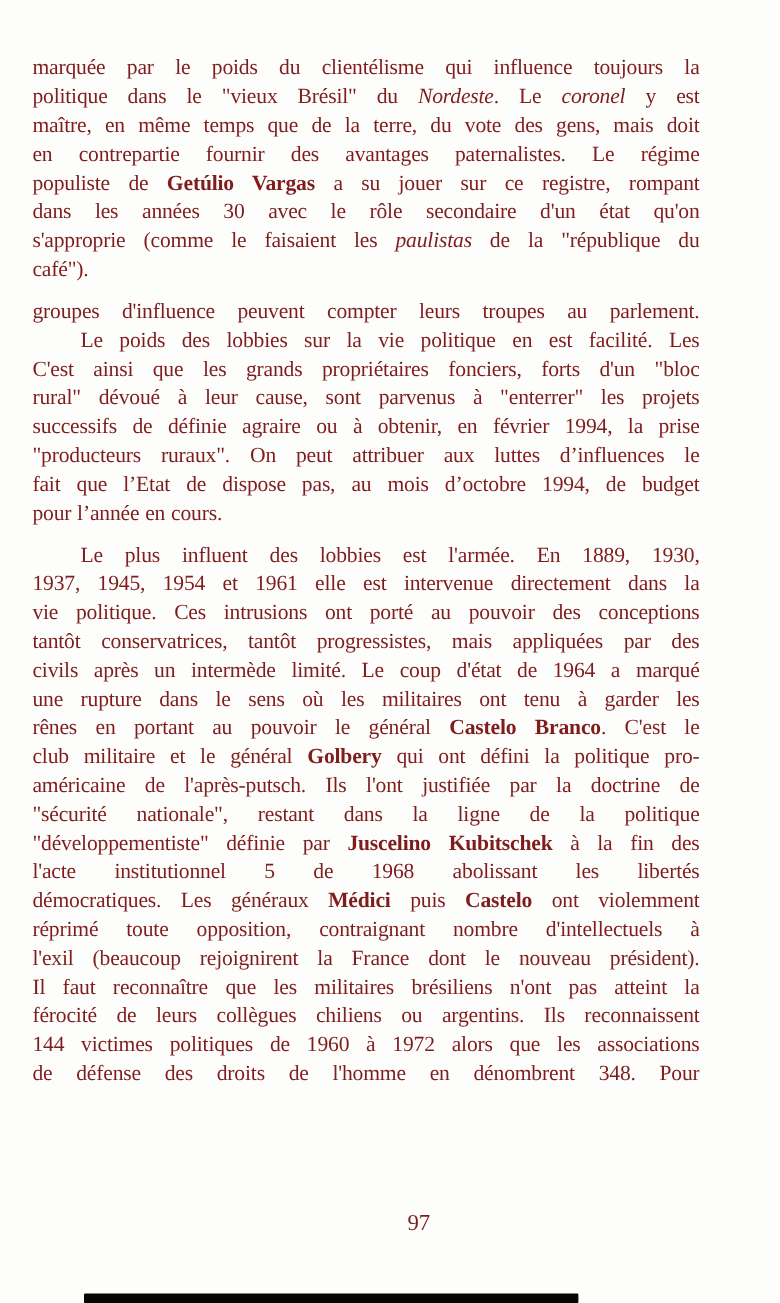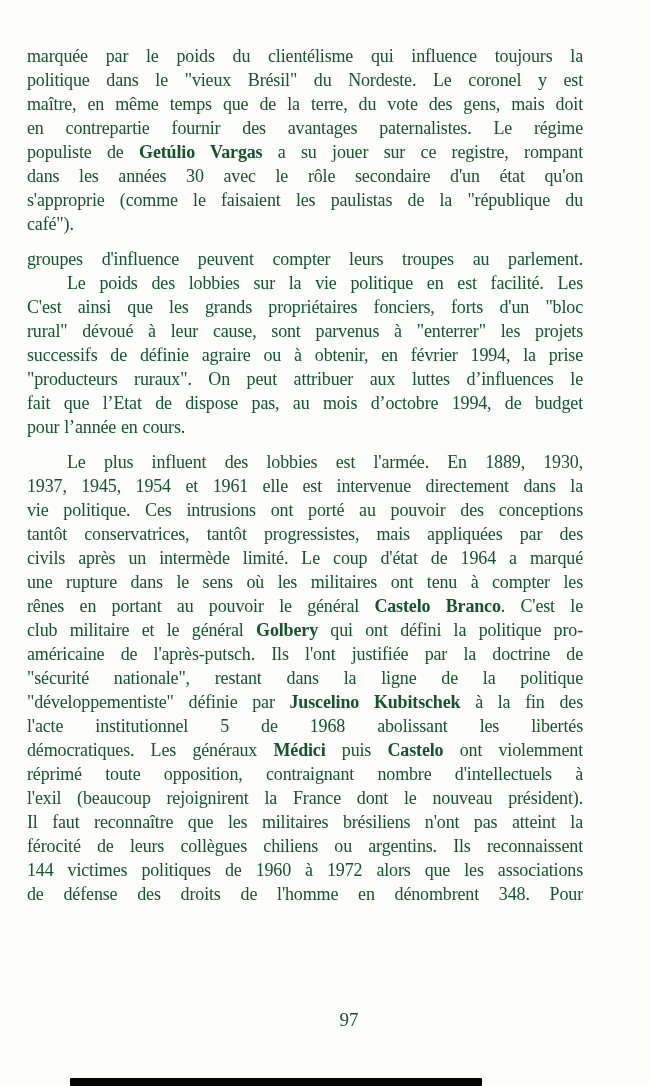--- a/index.html
+++ b/index.html
@@ -8,21 +8,21 @@
     padding: 0;
     background: #ffffff;
   }
   .page {
     position: relative;
     width: 650px;
     height: 1086px;
     background: #fdfdfc;
     overflow: hidden;
     font-family: "Liberation Serif", "DejaVu Serif", serif;
-    color: #14532d;
+    color: #7f1d1d;
   }
   .text-block {
     position: absolute;
     top: 44px;
     left: 27px;
     width: 556px;
   }
   .para {
     margin: 0 0 11px 0;
     padding: 0;
@@ -37,21 +37,21 @@
     letter-spacing: -0.15px;
     word-spacing: 0.5px;
   }
   .line.flush {
     text-align-last: left;
   }
   .line.indent {
     text-indent: 40px;
   }
   .bold { font-weight: bold; }
-  .italic { }
+  .italic { font-style: italic; }
   .page-number {
     position: absolute;
     top: 1008px;
     left: 0;
     width: 650px;
     text-align: center;
     font-size: 19px;
     line-height: 24px;
     margin-left: 24px;
   }
@@ -89,21 +89,21 @@
         <div class="line"><span>"producteurs ruraux". On peut attribuer aux luttes d’influences le</span></div>
         <div class="line"><span>fait que l’Etat de dispose pas, au mois d’octobre 1994, de budget</span></div>
         <div class="line flush"><span>pour l’année en cours.</span></div>
       </div>
       <div class="para">
         <div class="line indent"><span>Le plus influent des lobbies est l'armée. En 1889, 1930,</span></div>
         <div class="line"><span>1937, 1945, 1954 et 1961 elle est intervenue directement dans la</span></div>
         <div class="line"><span>vie politique. Ces intrusions ont porté au pouvoir des conceptions</span></div>
         <div class="line"><span>tantôt conservatrices, tantôt progressistes, mais appliquées par des</span></div>
         <div class="line"><span>civils après un intermède limité. Le coup d'état de 1964 a marqué</span></div>
-        <div class="line"><span>une rupture dans le sens où les militaires ont tenu à compter les</span></div>
+        <div class="line"><span>une rupture dans le sens où les militaires ont tenu à garder les</span></div>
         <div class="line"><span>rênes en portant au pouvoir le général </span><span class="bold">Castelo Branco</span><span>. C'est le</span></div>
         <div class="line"><span>club militaire et le général </span><span class="bold">Golbery</span><span> qui ont défini la politique pro-</span></div>
         <div class="line"><span>américaine de l'après-putsch. Ils l'ont justifiée par la doctrine de</span></div>
         <div class="line"><span>"sécurité nationale", restant dans la ligne de la politique</span></div>
         <div class="line"><span>"développementiste" définie par </span><span class="bold">Juscelino Kubitschek</span><span> à la fin des</span></div>
         <div class="line"><span>l'acte institutionnel 5 de 1968 abolissant les libertés</span></div>
         <div class="line"><span>démocratiques. Les généraux </span><span class="bold">Médici</span><span> puis </span><span class="bold">Castelo</span><span> ont violemment</span></div>
         <div class="line"><span>réprimé toute opposition, contraignant nombre d'intellectuels à</span></div>
         <div class="line"><span>l'exil (beaucoup rejoignirent la France dont le nouveau président).</span></div>
         <div class="line"><span>Il faut reconnaître que les militaires brésiliens n'ont pas atteint la</span></div>

